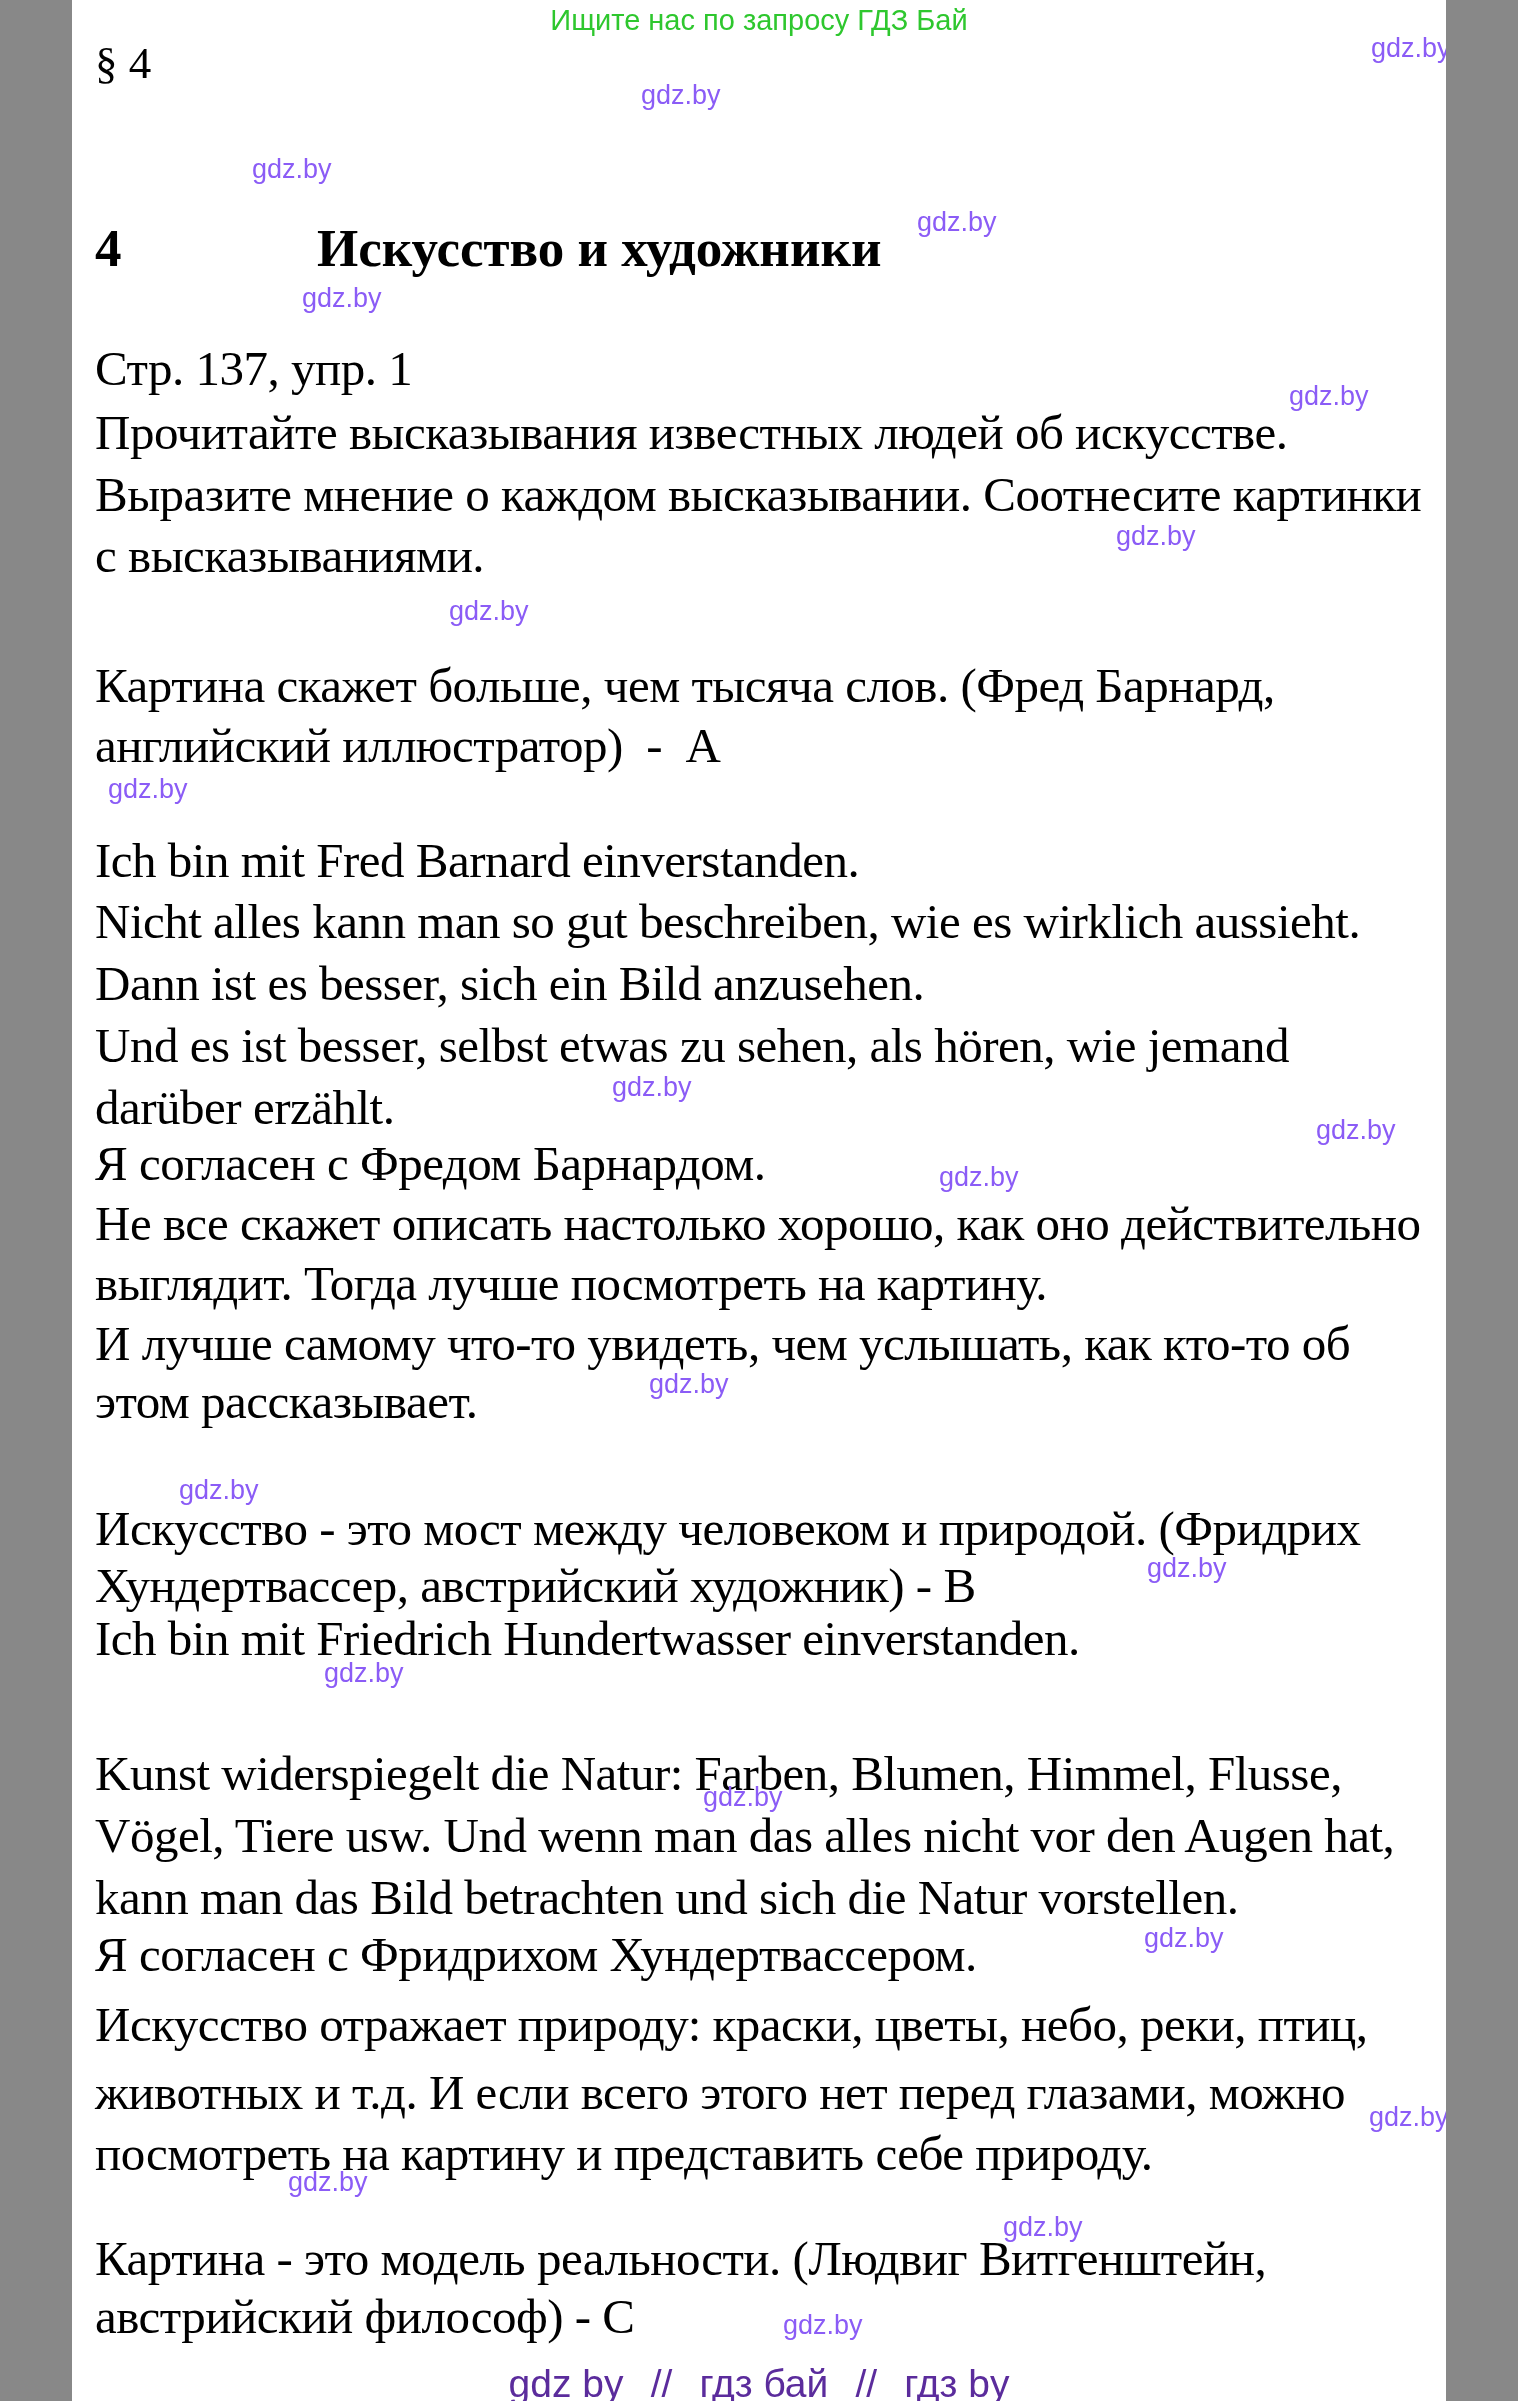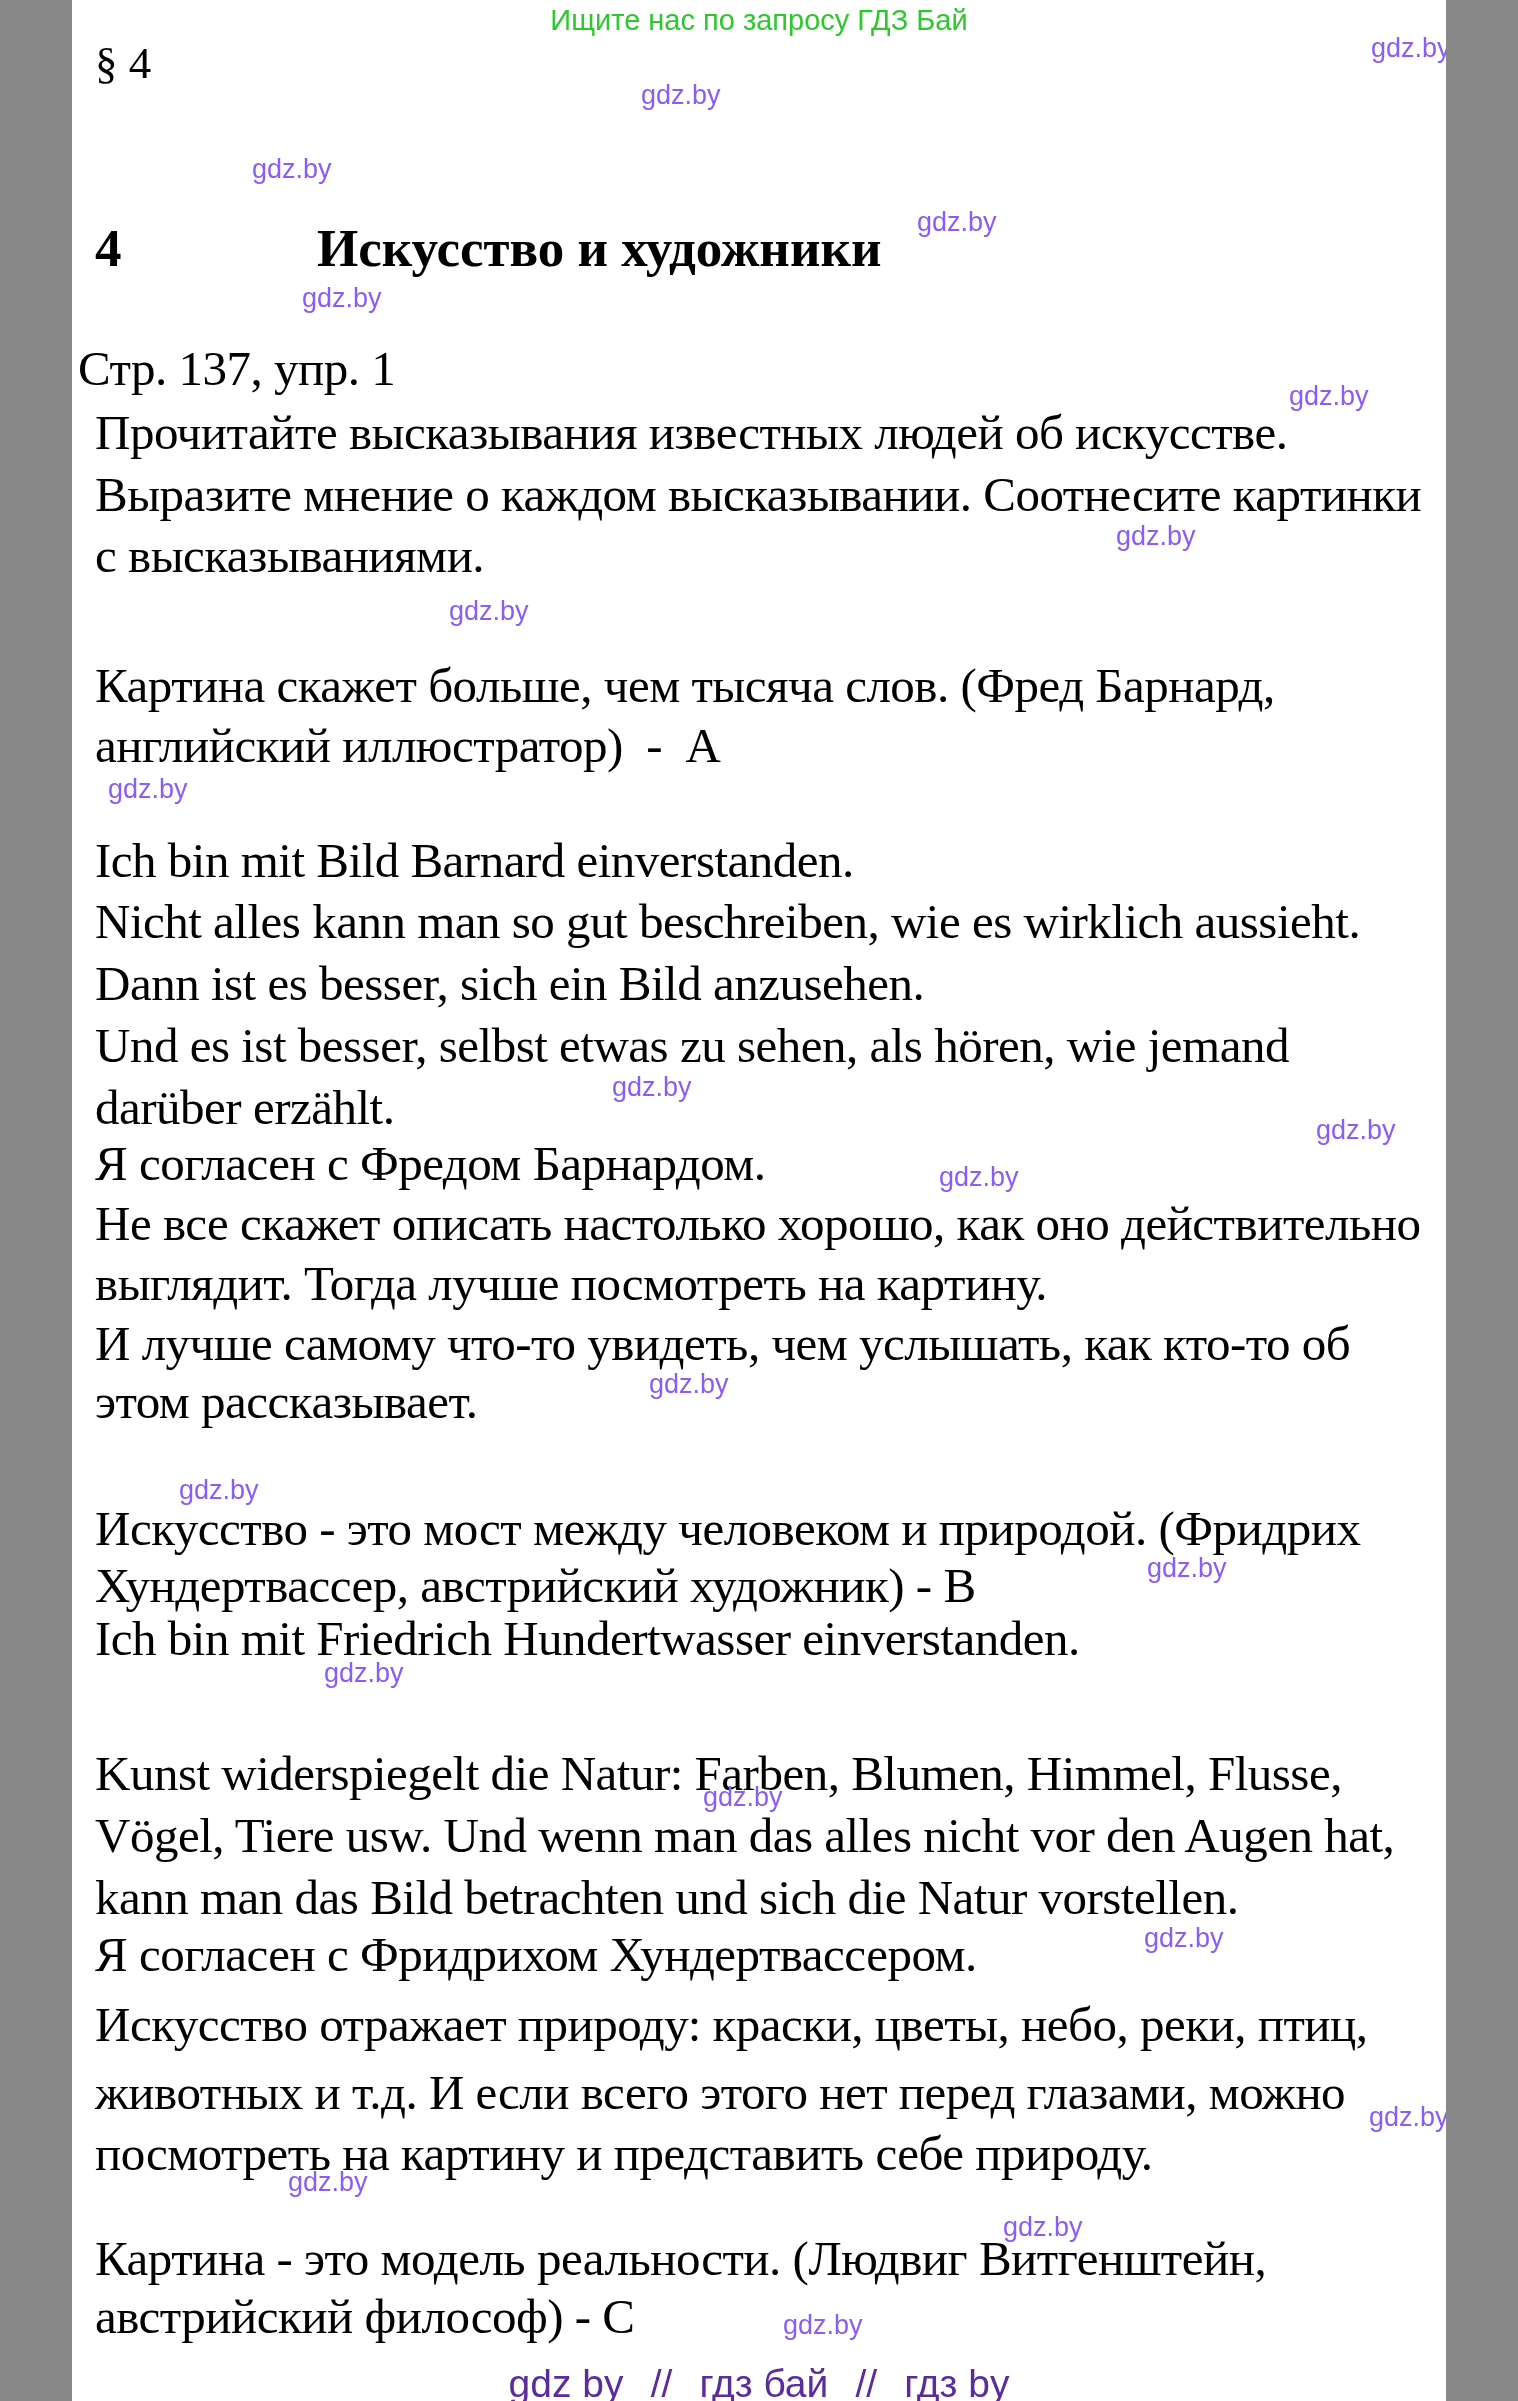--- a/index.html
+++ b/index.html
@@ -60,27 +60,27 @@
 
   <div class="promo-banner">Ищите нас по запросу ГДЗ Бай</div>
 
   <div class="section-mark">§ 4</div>
 
   <div class="title-number">4</div>
 
   <div class="title-text">Искусство и художники</div>
 
   <div id="lines-container">
-      <div class="line" style="left: 6px; top: 344px;">Стр. 137, упр. 1</div>
+      <div class="line" style="left: 23px; top: 344px;">Стр. 137, упр. 1</div>
       <div class="line" style="left: 23px; top: 408px;">Прочитайте высказывания известных людей об искусстве.</div>
       <div class="line" style="left: 23px; top: 470px;">Выразите мнение о каждом высказывании. Соотнесите картинки</div>
       <div class="line" style="left: 23px; top: 531px;">с высказываниями.</div>
       <div class="line" style="left: 23px; top: 661px;">Картина скажет больше, чем тысяча слов. (Фред Барнард,</div>
       <div class="line" style="left: 23px; top: 721px;">английский иллюстратор)  -  А</div>
-      <div class="line" style="left: 23px; top: 836px;">Ich bin mit Bild Barnard einverstanden.</div>
+      <div class="line" style="left: 23px; top: 836px;">Ich bin mit Fred Barnard einverstanden.</div>
       <div class="line" style="left: 23px; top: 897px;">Nicht alles kann man so gut beschreiben, wie es wirklich aussieht.</div>
       <div class="line" style="left: 23px; top: 959px;">Dann ist es besser, sich ein Bild anzusehen.</div>
       <div class="line" style="left: 23px; top: 1021px;">Und es ist besser, selbst etwas zu sehen, als hören, wie jemand</div>
       <div class="line" style="left: 23px; top: 1083px;">darüber erzählt.</div>
       <div class="line" style="left: 23px; top: 1139px;">Я согласен с Фредом Барнардом.</div>
       <div class="line" style="left: 23px; top: 1199px;">Не все скажет описать настолько хорошо, как оно действительно</div>
       <div class="line" style="left: 23px; top: 1259px;">выглядит. Тогда лучше посмотреть на картину.</div>
       <div class="line" style="left: 23px; top: 1319px;">И лучше самому что-то увидеть, чем услышать, как кто-то об</div>
       <div class="line" style="left: 23px; top: 1377px;">этом рассказывает.</div>
       <div class="line" style="left: 23px; top: 1504px;">Искусство - это мост между человеком и природой. (Фридрих</div>

